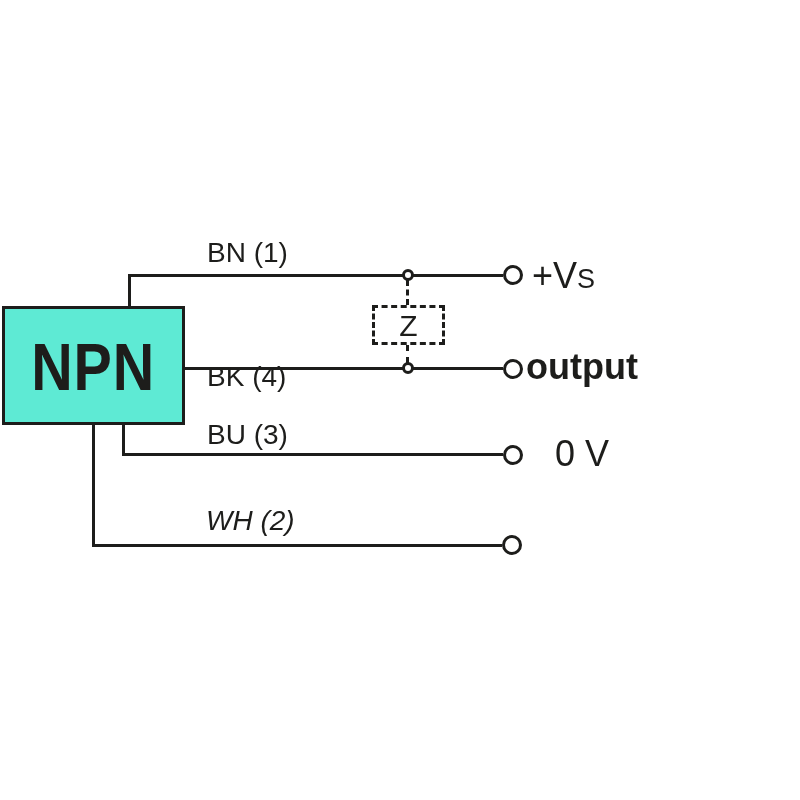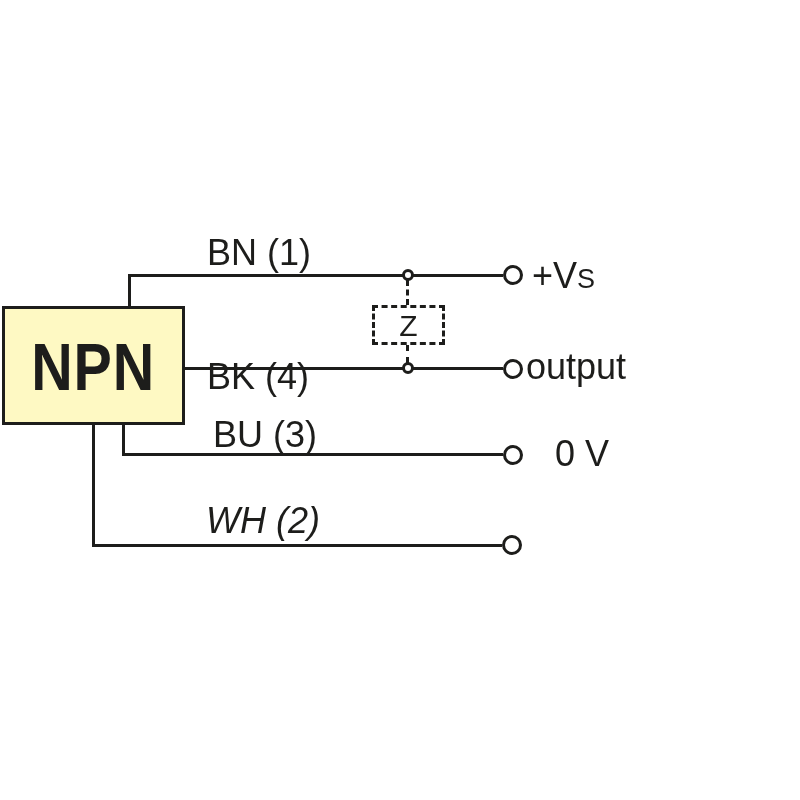--- a/index.html
+++ b/index.html
@@ -17,21 +17,21 @@
     color: #1d1d1b;
   }
   
   .device-box {
     position: absolute;
     left: 2px;
     top: 306px;
     width: 177px;
     height: 113px;
     border: 3px solid #1d1d1b;
-    background: #fef9c3;
+    background: #5eead4;
     display: flex;
     align-items: center;
     justify-content: center;
   }
   .device-label {
     font-size: 66px;
     font-weight: 700;
     line-height: 66px;
     letter-spacing: 1px;
     transform: scaleX(0.87);
@@ -47,27 +47,27 @@
   .wire-bn-v { left: 128px; top: 274px; width: 3px;   height: 34px; }
   .wire-bn-h { left: 128px; top: 274px; width: 375px; height: 3px;  }
   .wire-bk-h { left: 184px; top: 367px; width: 319px; height: 3px;  }
   .wire-bu-v { left: 122px; top: 422px; width: 3px;   height: 34px; }
   .wire-bu-h { left: 122px; top: 453px; width: 381px; height: 3px;  }
   .wire-wh-v { left: 92px;  top: 422px; width: 3px;   height: 125px;}
   .wire-wh-h { left: 92px;  top: 544px; width: 410px; height: 3px;  }
   
   .wire-label {
     position: absolute;
-    font-size: 36px;
+    font-size: 28px;
     line-height: 36px;
     white-space: nowrap;
   }
   .lbl-bn { left: 207px; top: 235px; }
   .lbl-bk { left: 207px; top: 336px; margin-top: 23px; }
-  .lbl-bu { left: 207px; top: 417px; margin-left: 6px; }
+  .lbl-bu { left: 207px; top: 417px; }
   .lbl-wh { left: 206px; top: 503px; font-style: italic; }
   
   .terminal {
     position: absolute;
     width: 14px;
     height: 14px;
     border: 3px solid #1d1d1b;
     border-radius: 50%;
     background: #ffffff;
   }
@@ -113,21 +113,21 @@
   .dash-top    { left: 406px; top: 280px; height: 25px; }
   .dash-bottom { left: 406px; top: 345px; height: 18px; }
   
   .term-label {
     position: absolute;
     font-size: 36px;
     line-height: 36px;
     white-space: nowrap;
   }
   .tl-vs  { left: 500px; top: 258px; margin-left: 32px; }
-  .tl-out { left: 526px; top: 349px; }
+  .tl-out { left: 526px; top: 349px; font-weight: bold; }
   .tl-0v  { left: 555px; top: 436px; }
   .tl-ctl { left: 529px; top: 525px; }
   .small-cap {
     font-size: 27px;
   }
 </style>
 </head>
 <body>
 
 <div class="canvas">

